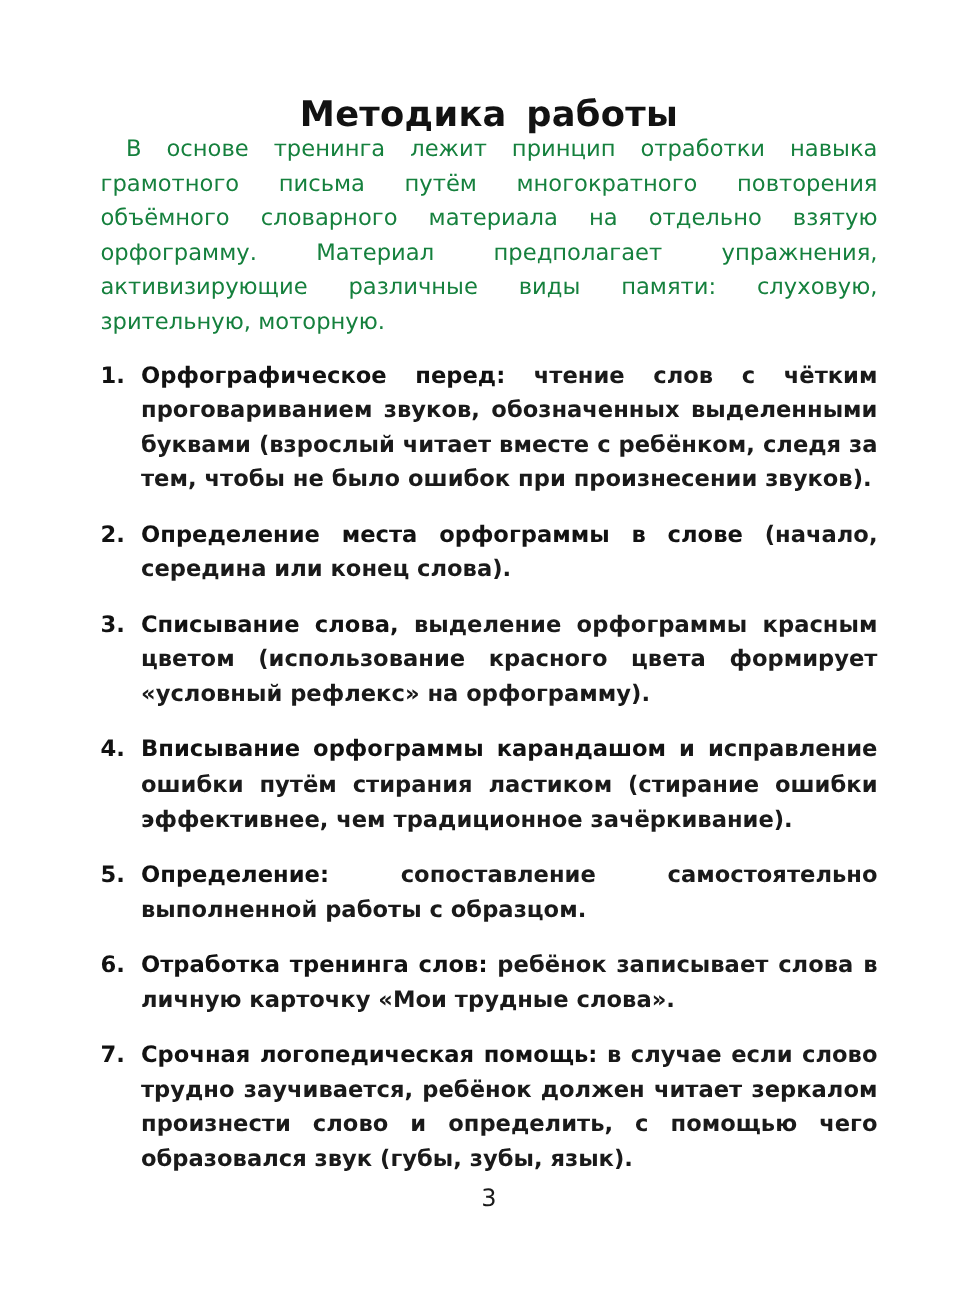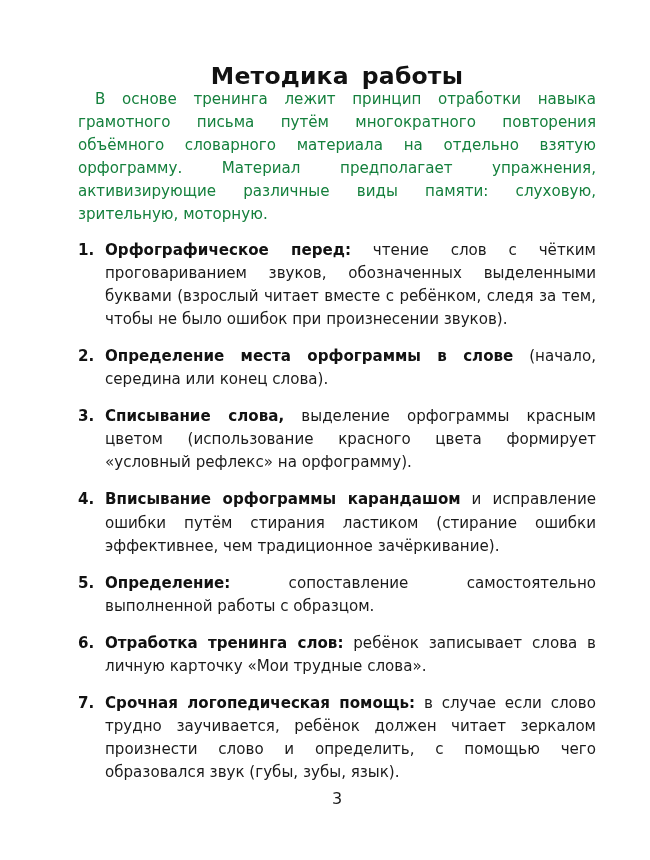--- a/index.html
+++ b/index.html
@@ -11,21 +11,21 @@
     height: 860px;
     background: #ffffff;
     font-family: "DejaVu Sans", sans-serif;
     color: #1a1a1a;
     overflow: hidden;
     position: relative;
   }
 
   .page {
     position: absolute;
-    left: 12px;
+    left: 1px;
     top: 0;
     width: 542px;
     height: 860px;
     box-sizing: border-box;
   }
 
   .page-title {
     position: absolute;
     left: 0;
     top: 46px;
@@ -91,21 +91,21 @@
     text-align: left;
     font-weight: bold;
     font-size: 15.1px;
     color: #121212;
   }
   .lead {
     font-weight: bold;
     color: #121212;
   }
   .rest {
-    font-weight: normal;
+    font-weight: bold;
   }
 
   .page-number {
     position: absolute;
     left: 0;
     top: 789px;
     width: 650px;
     text-align: center;
     font-size: 16px;
     color: #1a1a1a;

